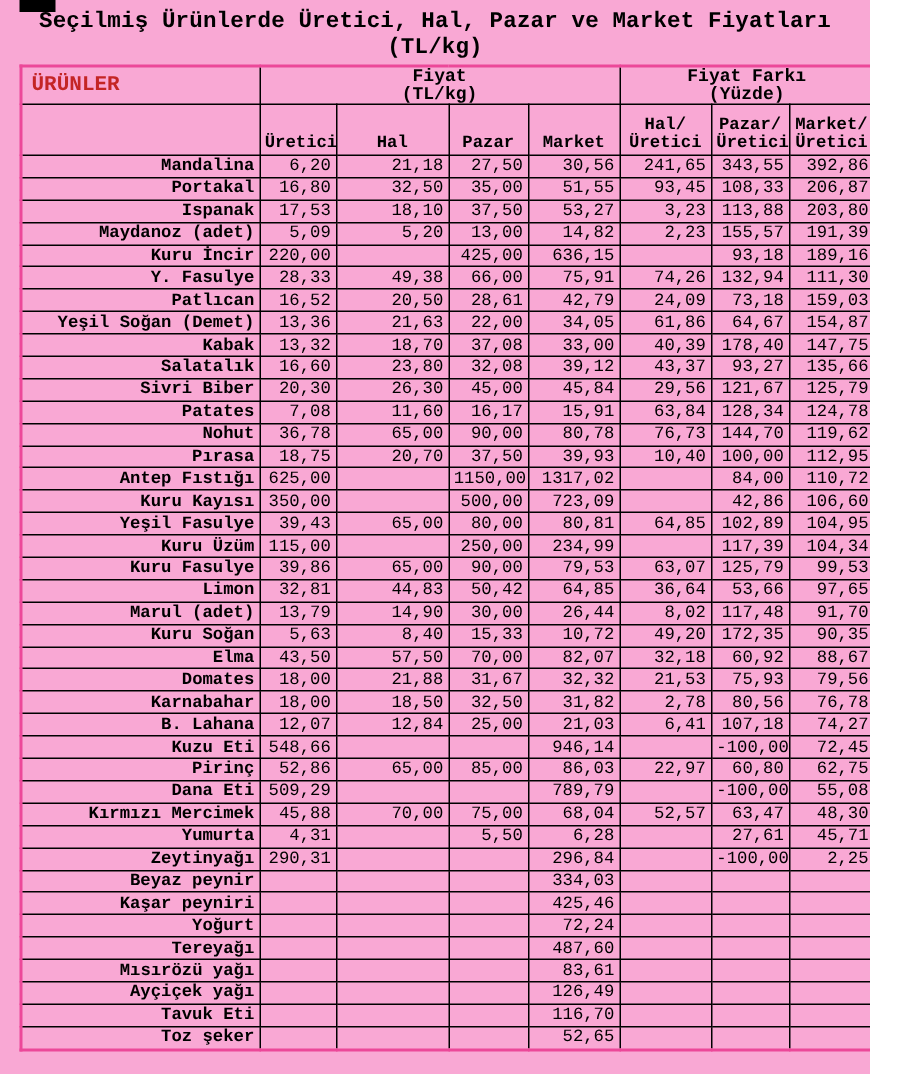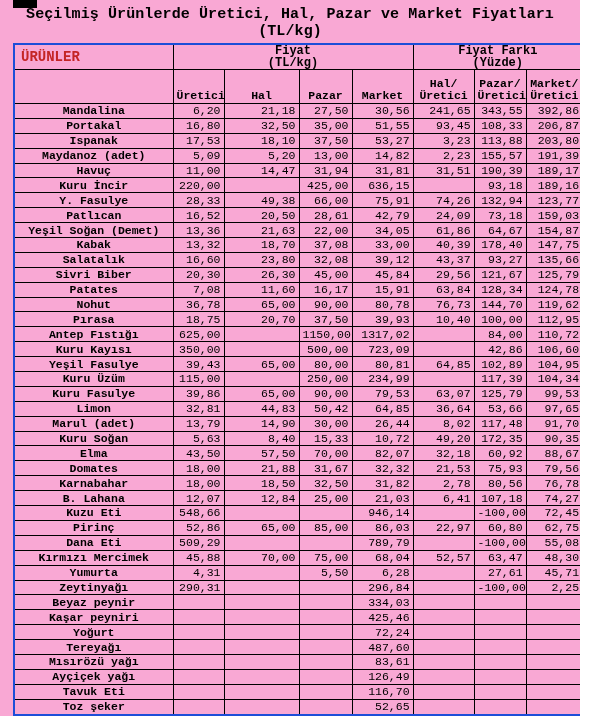--- a/index.html
+++ b/index.html
@@ -8,41 +8,41 @@
     font-family:Liberation Mono, monospace; color:#000; overflow:hidden;
   }
   .artifact { position:absolute; left:13px; top:0; width:24px; height:8px; background:#000; }
   .title {
     padding-top:6px; text-align:center;
     font-size:15px; font-weight:700; letter-spacing:0.1px;
   }
   table.price-table {
     margin:3px 0 0 13px; width:570px;
     border-collapse:collapse; table-layout:fixed;
-    border:2px solid #1d4ed8;
+    border:2px solid #ec4899;
   }
   .price-table th, .price-table td {
     border:1px solid #000;
     padding:0 3px;
     font-size:11.5px;
     overflow:hidden;
   }
   tr.h1 th { height:24px; vertical-align:middle; }
   th.urunler-cell { text-align:left; padding-left:6px; font-size:14px; font-weight:700; }
   th.group-cell {
     text-align:center; font-weight:700; font-size:12px;
     line-height:12px; white-space:pre-line;
   }
   tr.h2 th {
     height:31px; vertical-align:bottom; text-align:center;
     font-weight:700; font-size:11.5px; line-height:11.5px;
     white-space:pre-line; padding-bottom:2px;
   }
   tbody td { height:13.9px; line-height:13px; white-space:nowrap; }
-  tbody td.prod { font-weight:700; text-align:center; }
+  tbody td.prod { font-weight:700; text-align:right; }
   tbody td.num  { text-align:right; }
 </style>
 </head>
 <body>
 
 <div class="page">
   <div class="artifact"></div>
   <div class="title">Seçilmiş Ürünlerde Üretici, Hal, Pazar ve Market Fiyatları (TL/kg)</div>
 
   <table class="price-table">
@@ -113,48 +113,38 @@
           <td class="prod">Maydanoz (adet)</td>
           <td class="num">5,09</td>
           <td class="num">5,20</td>
           <td class="num">13,00</td>
           <td class="num">14,82</td>
           <td class="num">2,23</td>
           <td class="num">155,57</td>
           <td class="num">191,39</td>
         </tr>
         <tr>
-          <td class="prod">Havuç</td>
-          <td class="num">11,00</td>
-          <td class="num">14,47</td>
-          <td class="num">31,94</td>
-          <td class="num">31,81</td>
-          <td class="num">31,51</td>
-          <td class="num">190,39</td>
-          <td class="num">189,17</td>
-        </tr>
-        <tr>
           <td class="prod">Kuru İncir</td>
           <td class="num">220,00</td>
           <td class="num"></td>
           <td class="num">425,00</td>
           <td class="num">636,15</td>
           <td class="num"></td>
           <td class="num">93,18</td>
           <td class="num">189,16</td>
         </tr>
         <tr>
           <td class="prod">Y. Fasulye</td>
           <td class="num">28,33</td>
           <td class="num">49,38</td>
           <td class="num">66,00</td>
           <td class="num">75,91</td>
           <td class="num">74,26</td>
           <td class="num">132,94</td>
-          <td class="num">123,77</td>
+          <td class="num">111,30</td>
         </tr>
         <tr>
           <td class="prod">Patlıcan</td>
           <td class="num">16,52</td>
           <td class="num">20,50</td>
           <td class="num">28,61</td>
           <td class="num">42,79</td>
           <td class="num">24,09</td>
           <td class="num">73,18</td>
           <td class="num">159,03</td>

